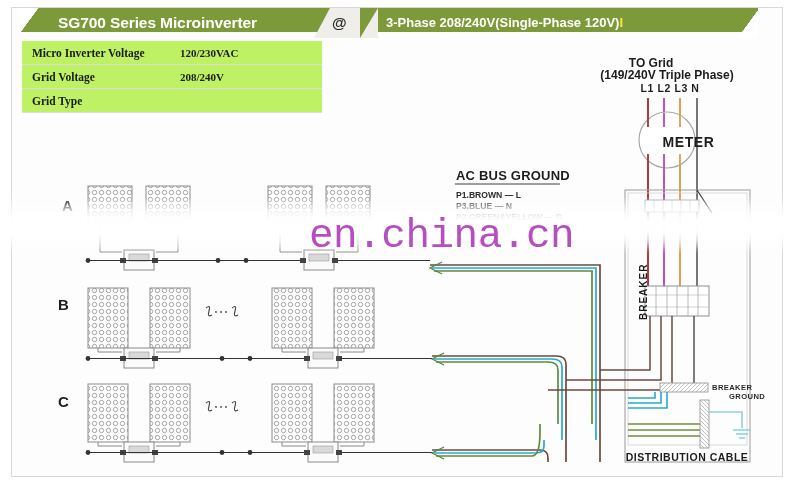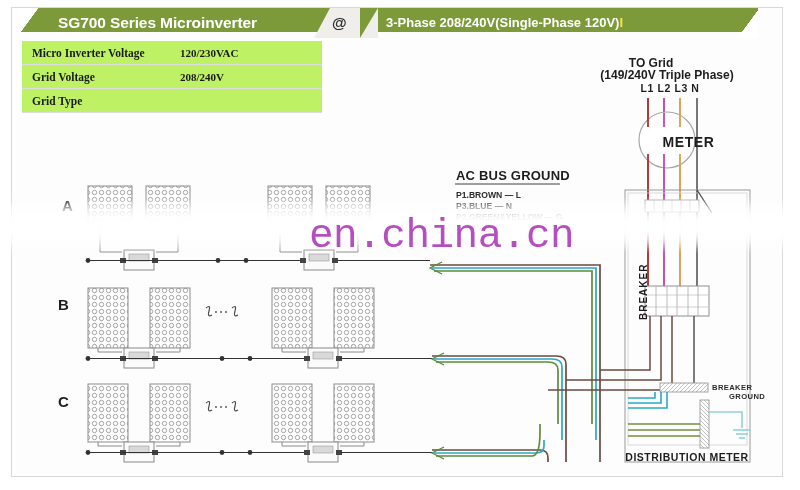--- a/index.html
+++ b/index.html
@@ -506,19 +506,19 @@
   <div class="lbl phaselabels" style="left:670px; top:82px; transform:translateX(-50%);">L1 L2 L3 N</div>
 
   <div class="lbl meter-text" style="left:667px; top:134px; transform:translateX(-50%);">METER</div>
 
   <div class="lbl breaker-text" style="left:638px; top:320px;">BREAKER</div>
 
   <div class="lbl bus-text" style="left:712px; top:383px;">BREAKER</div>
 
   <div class="lbl bus-text" style="left:729px; top:392px;">GROUND</div>
 
-  <div class="lbl panel-text" style="left:687px; top:451px; transform:translateX(-50%);">DISTRIBUTION METER</div>
+  <div class="lbl panel-text" style="left:687px; top:451px; transform:translateX(-50%);">DISTRIBUTION CABLE</div>
 
   <div class="wm-band" style="left:0; top:196px; width:800px; height:58px;"></div>
   <div class="wm-band" style="left:0; top:200px; width:800px; height:50px;"></div>
   <div class="wm-main">en.china.cn</div>
 
 </div>
 
 </body></html>

